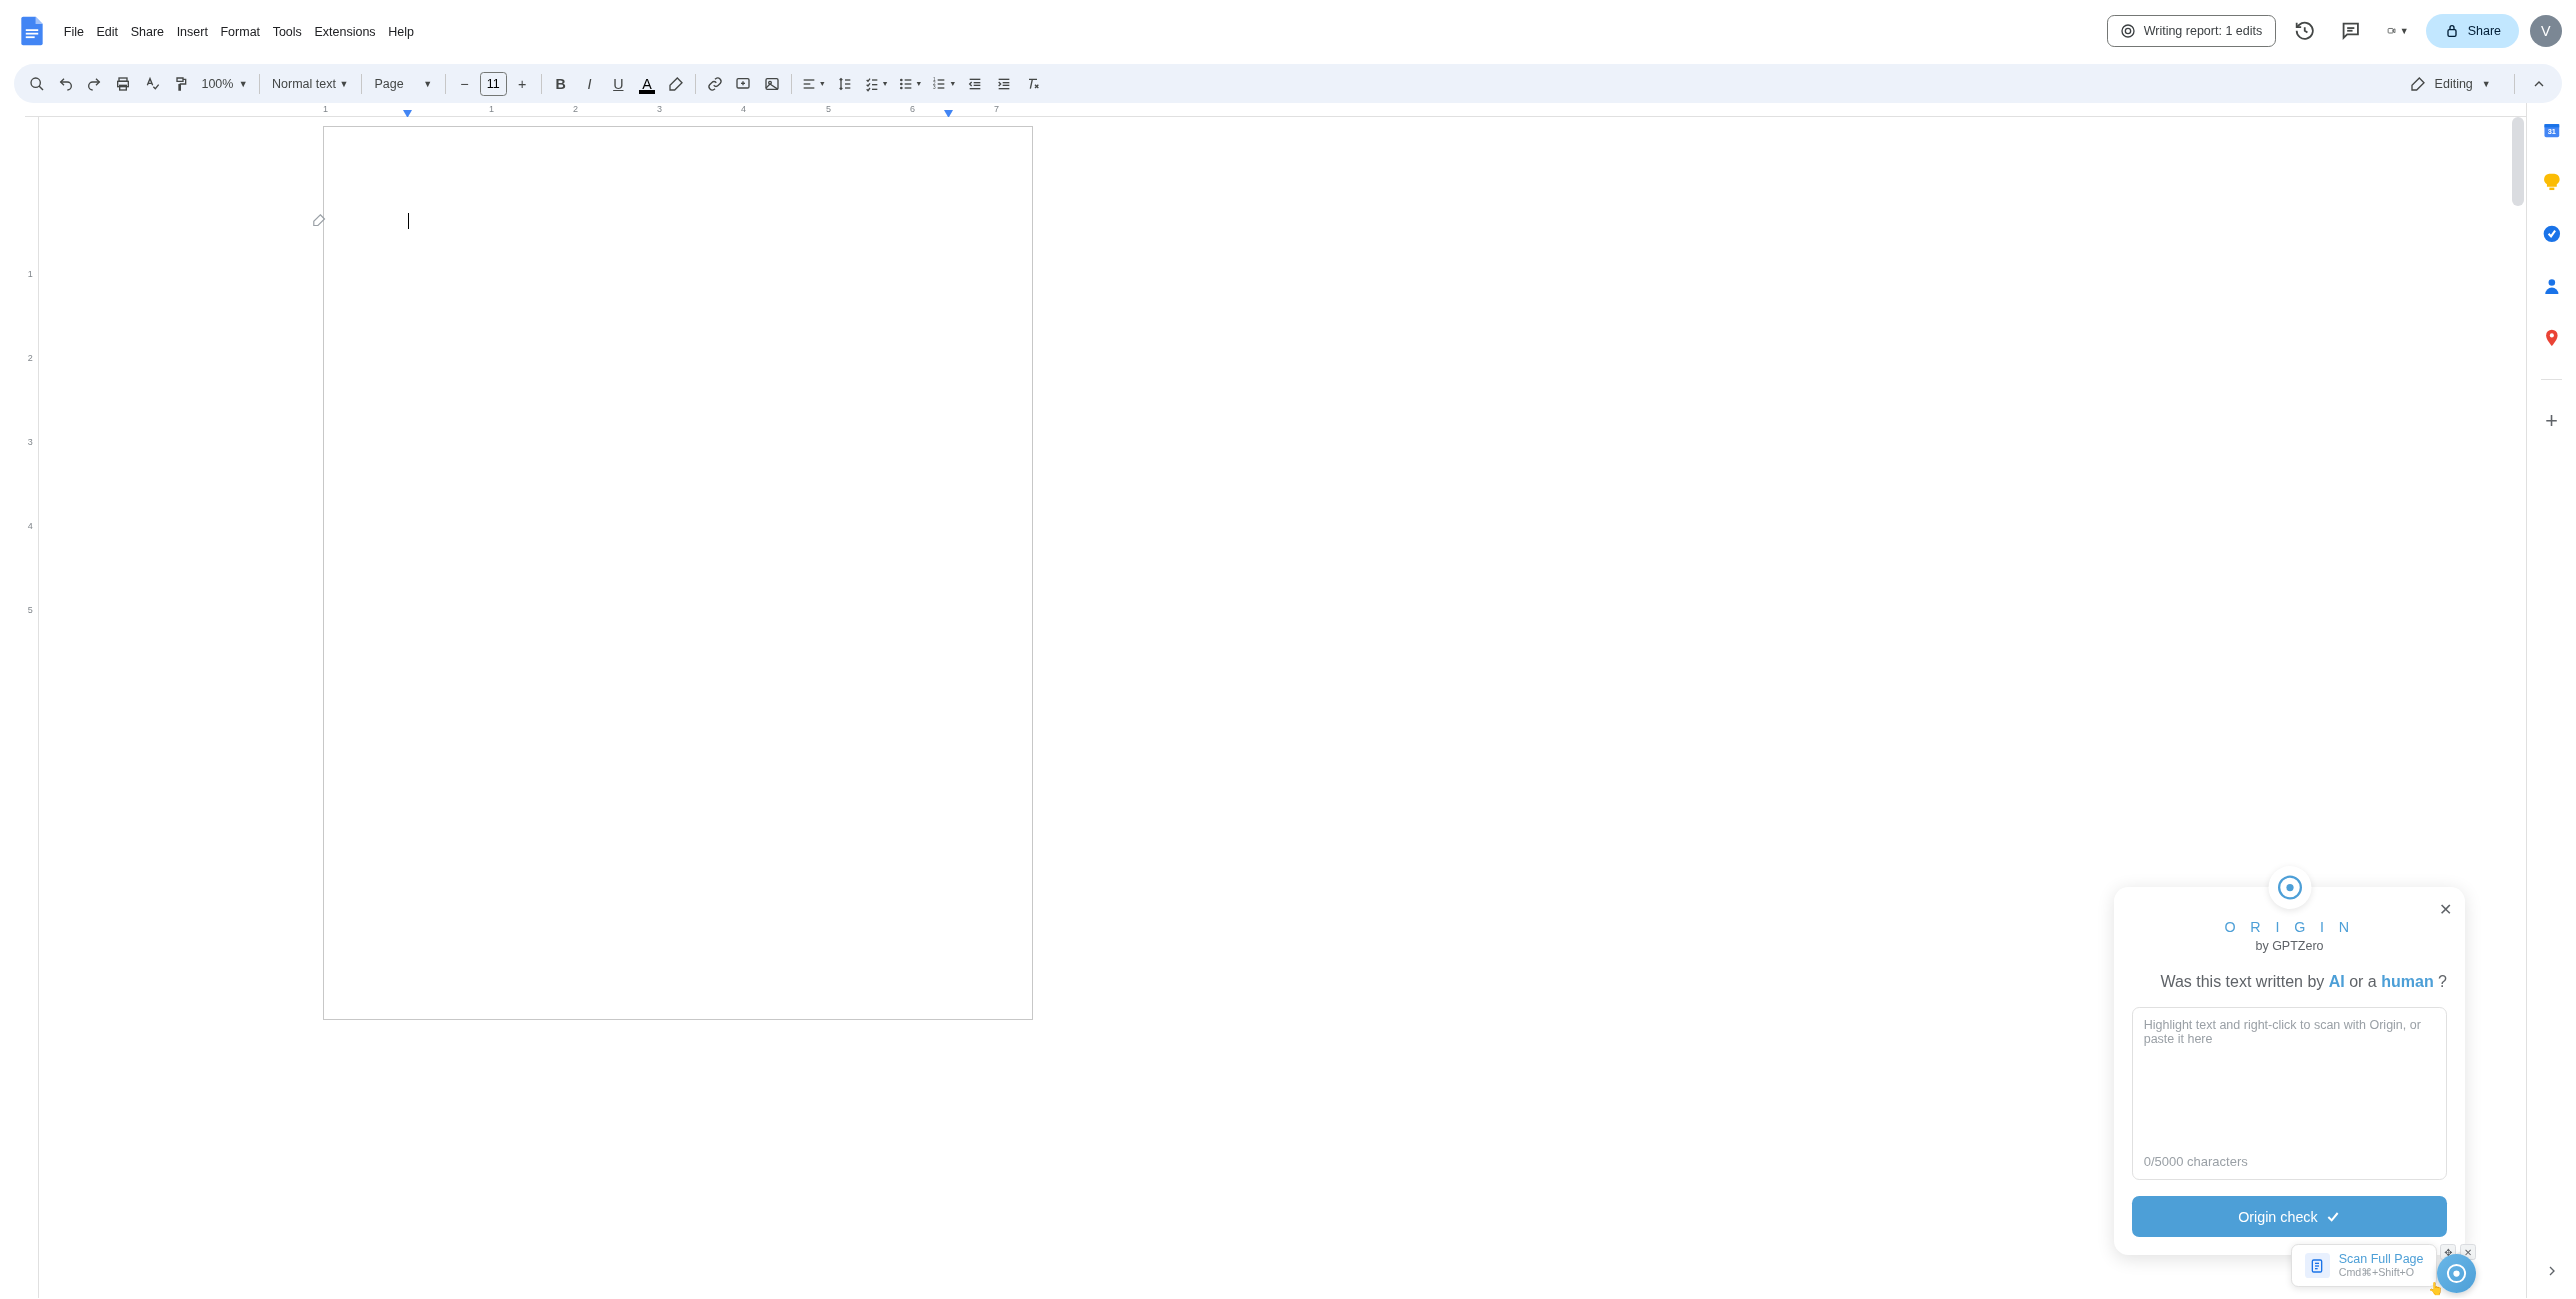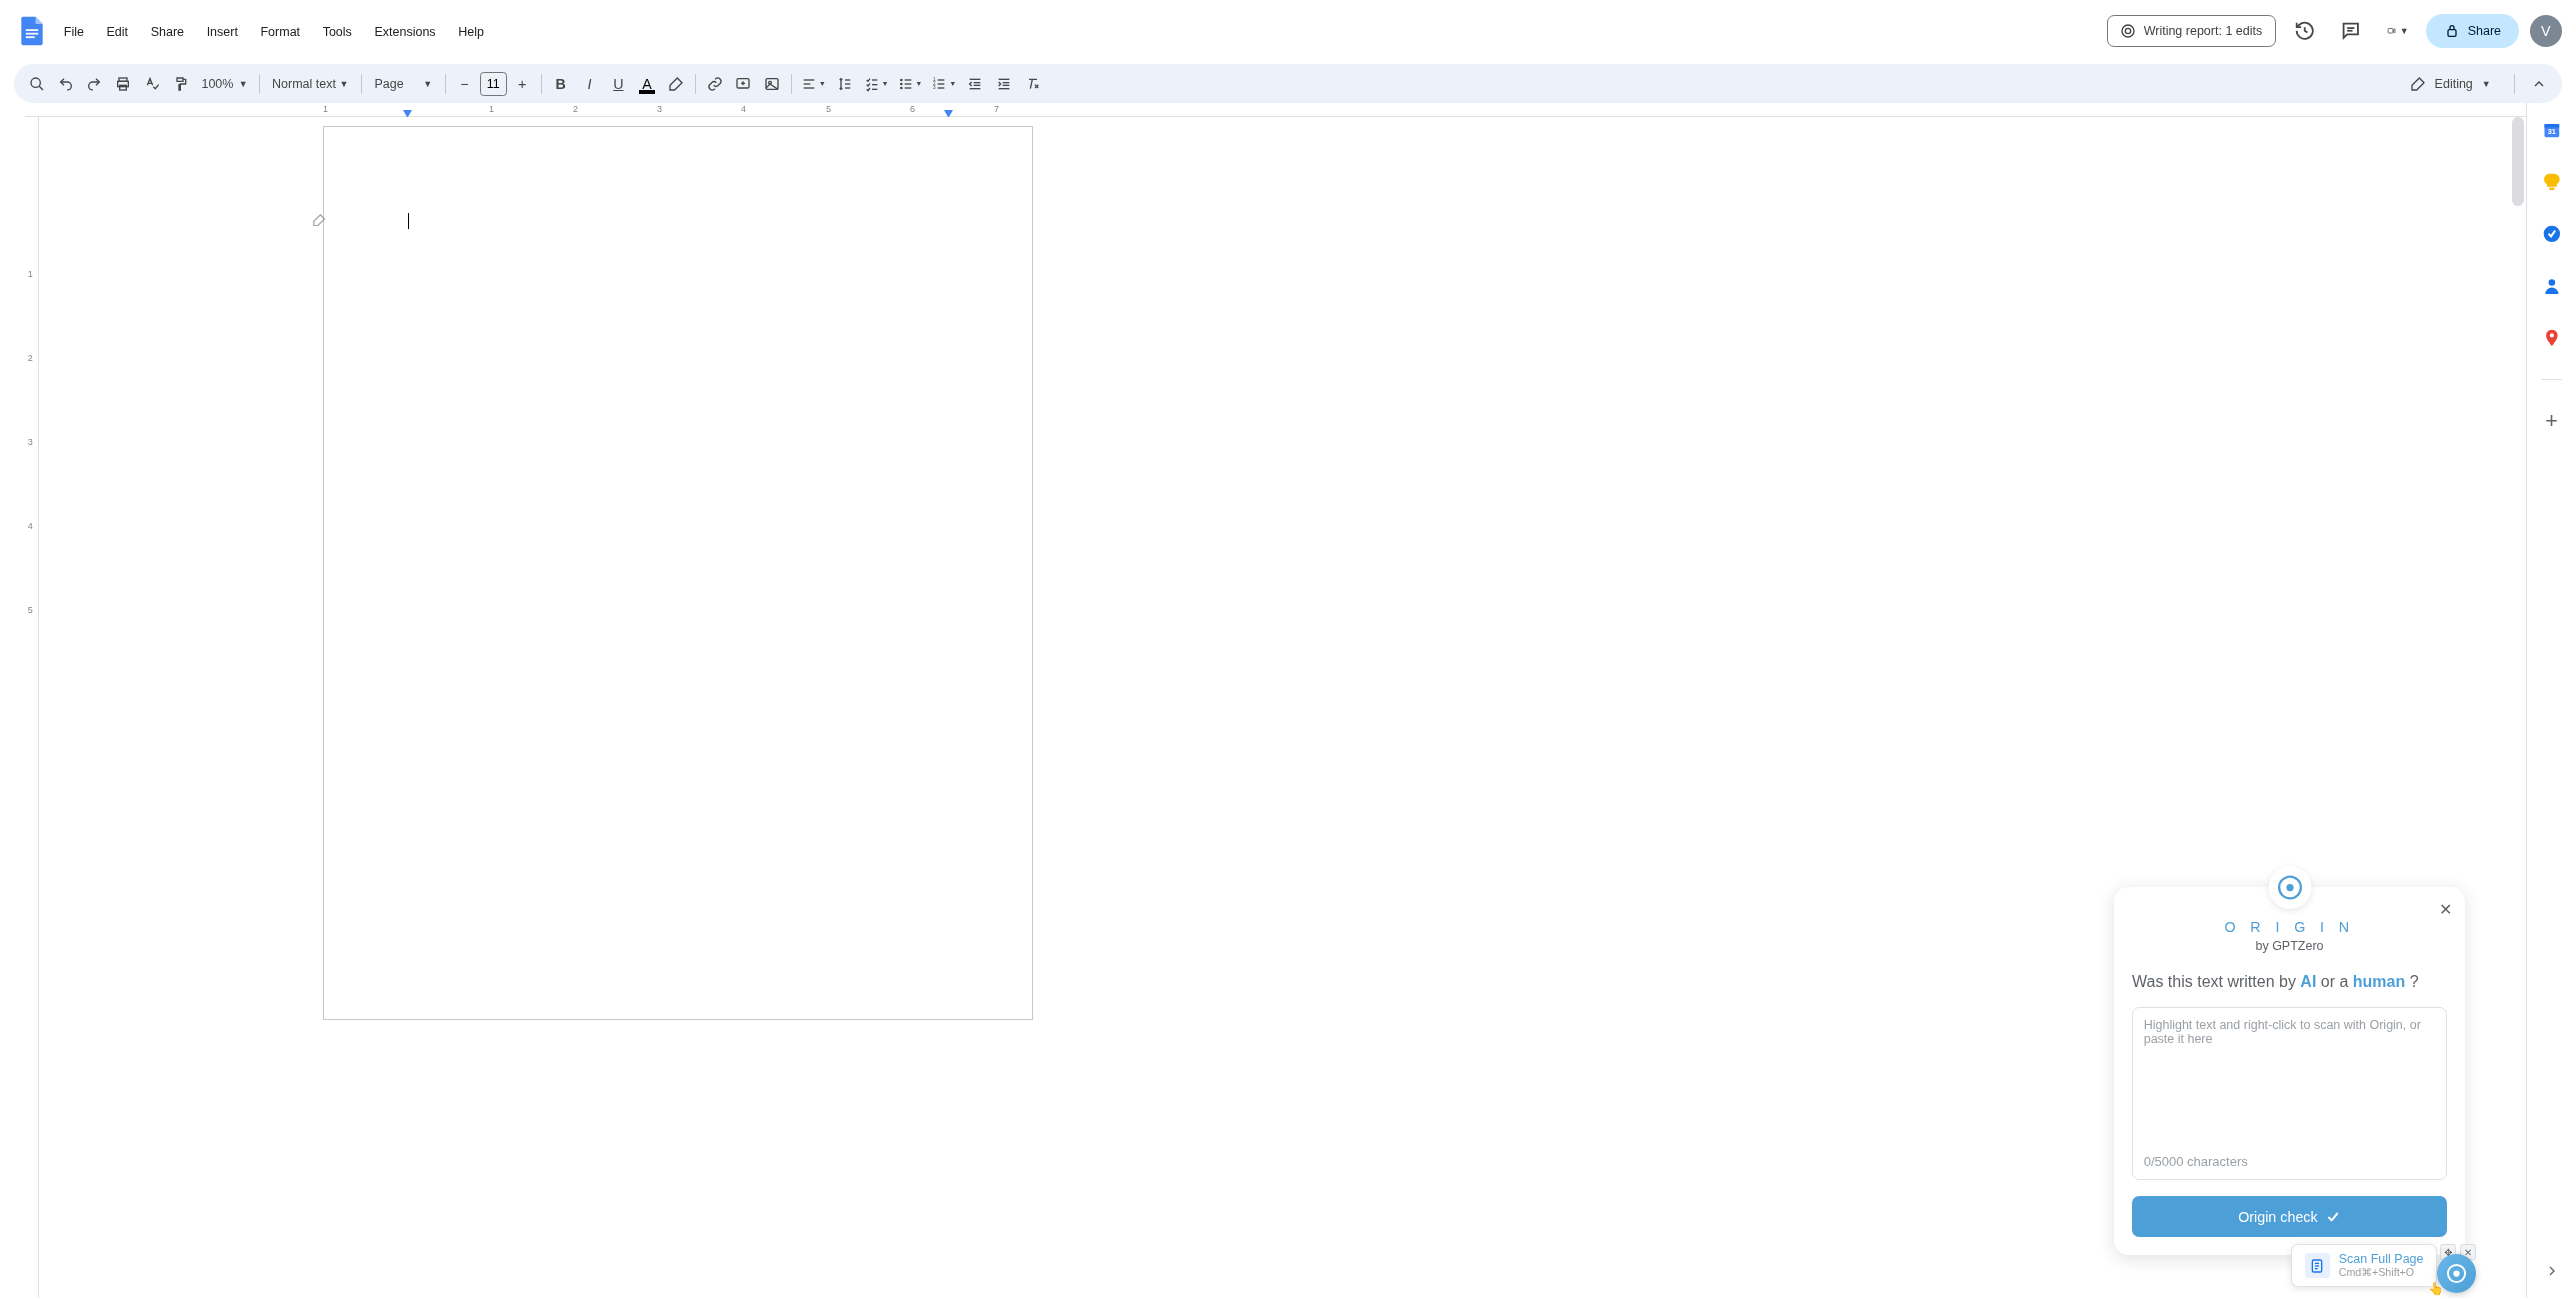--- a/index.html
+++ b/index.html
@@ -6,21 +6,21 @@
     body { font-family: "Google Sans", Arial, sans-serif; background: #fff; overflow: hidden; height: 100vh; }
     
     
     .title-bar { display: flex; align-items: center; padding: 5.4px 14.3px 0; height: 57px; }
     .docs-logo { width: 36px; height: 36px; display: flex; align-items: center; justify-content: center; margin-right: 7.2px; }
     .docs-logo svg { width: 32px; height: 32px; }
     .title-section { flex: 1; }
     .doc-title-row { display: flex; align-items: center; gap: 7.2px; }
     .doc-title { font-size: 16px; color: #3c4043; padding: 1.8px 5.4px; }
     .title-icon { width: 18px; height: 18px; color: #5f6368; cursor: pointer; display:flex; align-items:center; justify-content:center; }
-    .menu-bar { display: flex; gap: 10px; margin-top: 1.8px; }
+    .menu-bar { display: flex; gap: 0; margin-top: 1.8px; }
     .menu-item { font-size: 12.5px; color: #202124; padding: 3.6px 6.3px; border-radius: 3.6px; cursor: pointer; }
     
     .title-right { display: flex; align-items: center; gap: 10.7px; }
     .writing-report { border: 0.9px solid #747775; border-radius: 7.2px; padding: 7.2px 12.5px; display: flex; align-items: center; gap: 7.2px; font-size: 12.5px; color: #3c4043; cursor: pointer; }
     .icon-btn { width: 36px; height: 36px; display: flex; align-items: center; justify-content: center; color: #3c4043; cursor: pointer; border-radius: 50%; }
     .video-btn { display: flex; align-items: center; gap: 3.6px; padding: 0 7.2px; }
     .share-btn { background: #c2e7ff; border-radius: 36px; padding: 9px 18px; display: flex; align-items: center; gap: 7.2px; font-size: 12.5px; font-weight: 500; color: #001d35; cursor: pointer; }
     .avatar { width: 32px; height: 32px; border-radius: 50%; background: #7b8794; color: white; display: flex; align-items: center; justify-content: center; font-size: 14.3px; font-weight: 500; cursor: pointer; }
     
     
@@ -72,21 +72,21 @@
     .side-icon.plus { color: #5f6368; font-size: 21.5px; }
     .side-bottom { margin-top: auto; margin-bottom: 9px; }
     
     
     .origin-popup { position: absolute; right: 61px; bottom: 43px; width: 351px; background: #fff; border-radius: 14.3px; box-shadow: 0 3.6px 18px rgba(0,0,0,0.12); padding: 18px; }
     .origin-logo { position: absolute; top: -21.5px; left: 50%; transform: translateX(-50%); width: 43px; height: 43px; background: #fff; border-radius: 50%; box-shadow: 0 1.8px 7.2px rgba(0,0,0,0.1); display: flex; align-items: center; justify-content: center; }
     .origin-close { position: absolute; top: 12.5px; right: 12.5px; color: #5f6368; cursor: pointer; font-size: 16px; }
     .origin-brand { text-align: center; margin-top: 14.3px; }
     .origin-name { font-size: 14.3px; letter-spacing: 5.4px; color: #4d9fd7; font-weight: 400; }
     .origin-by { font-size: 12.5px; color: #5f6368; margin-top: 3.6px; }
-    .origin-question { text-align: left; font-size: 16px; color: #5f6368; margin: 19.7px 0 16px; }
+    .origin-question { text-align: right; font-size: 16px; color: #5f6368; margin: 19.7px 0 16px; }
     .origin-question .ai { color: #4d9fd7; font-weight: 700; }
     .origin-question .human { color: #4d9fd7; font-weight: 700; }
     .origin-textarea { border: 0.9px solid #e0e0e0; border-radius: 7.2px; padding: 10.7px; min-height: 161px; position: relative; }
     .origin-textarea-input { width: 100%; height: 125px; border: none; resize: none; font-size: 12.5px; color: #5f6368; outline: none; font-family: inherit; }
     .origin-textarea-input::placeholder { color: #9aa0a6; }
     .origin-counter { font-size: 13px; color: #9aa0a6; margin-top: 7.2px; }
     .origin-check-btn { width: 100%; background: #4d9fd7; color: #fff; border: none; border-radius: 7.2px; padding: 12.5px; font-size: 14.3px; font-weight: 500; cursor: pointer; margin-top: 16px; display: flex; align-items: center; justify-content: center; gap: 7.2px; }
     
     
     .scan-panel { position: absolute; right: 89px; bottom: 11px; background: #fff; border: 0.9px solid #e0e0e0; border-radius: 7.2px; padding: 7.2px 12.5px; display: flex; align-items: center; gap: 9px; box-shadow: 0 1.8px 7.2px rgba(0,0,0,0.1); }

